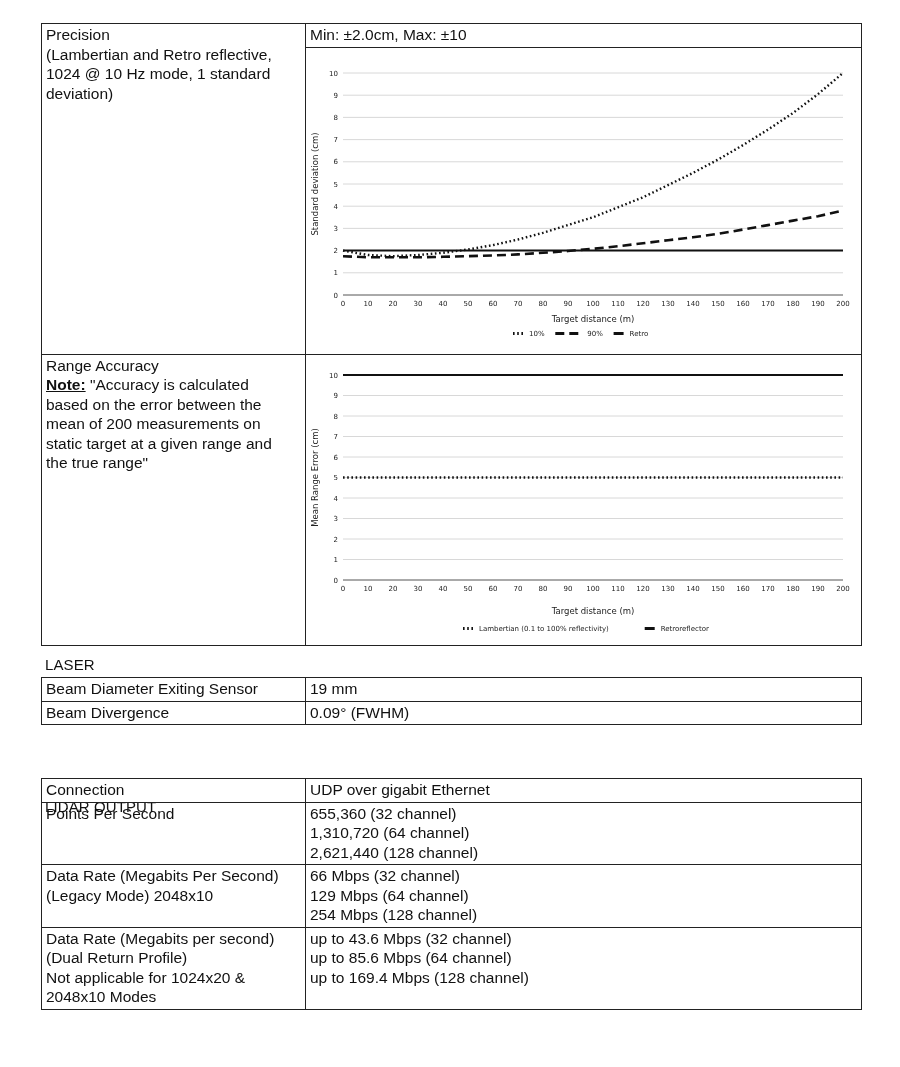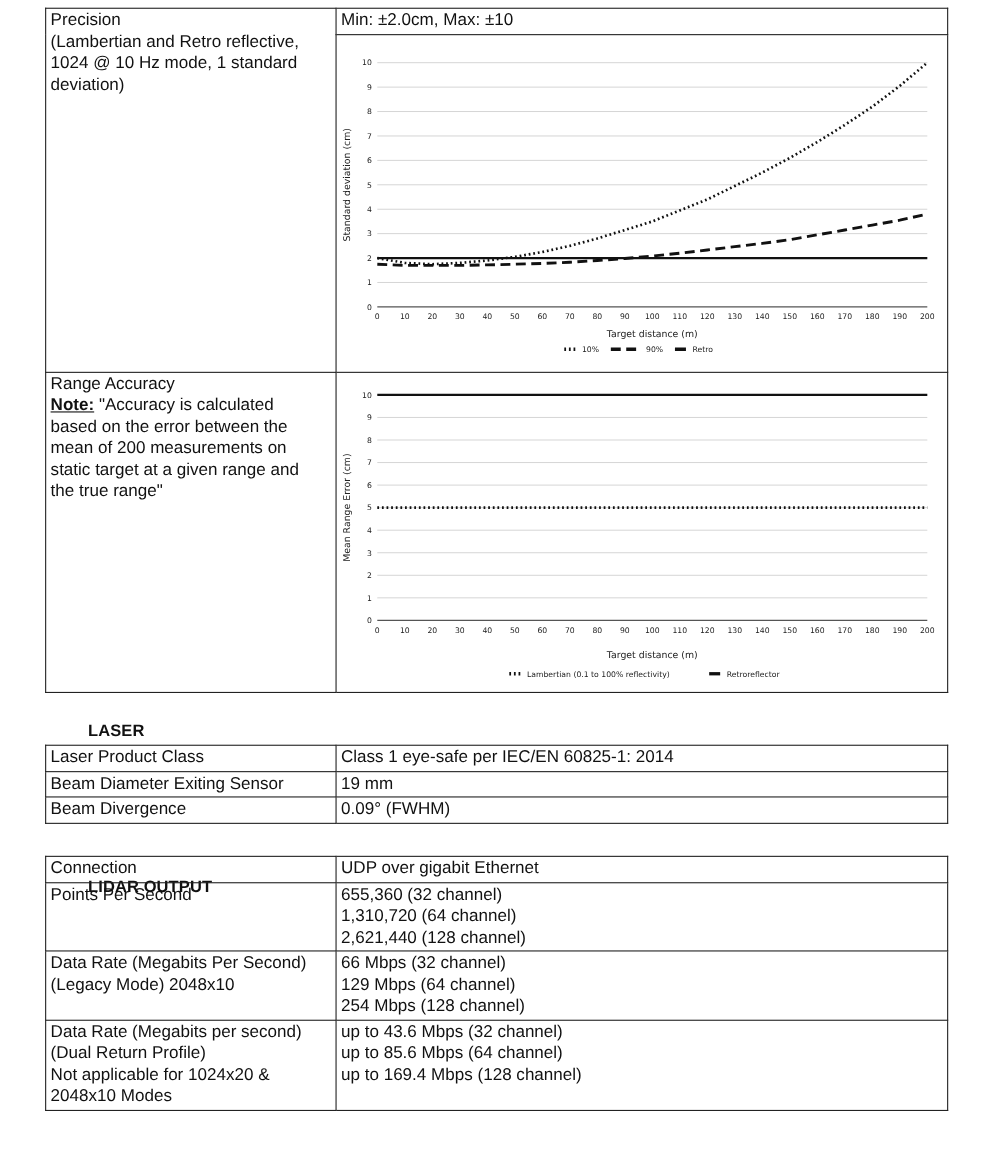--- a/index.html
+++ b/index.html
@@ -2,32 +2,32 @@
 <html><head>
 <meta charset="utf-8">
 <style>
   html, body { margin: 0; padding: 0; background: #ffffff; }
   body { width: 900px; height: 1067px; position: relative; font-family: "Liberation Sans", sans-serif; color: #111; overflow: hidden; }
   .spec-table { position: absolute; left: 41px; width: 818px; border-collapse: collapse; table-layout: fixed; }
   .spec-table td { border: 1.5px solid #222; vertical-align: top; font-size: 15.5px; line-height: 19.5px; padding: 1px 4px 2px 4px; }
   .spec-table td.label-cell { width: 255px; }
   .spec-table td.value-cell { width: 547px; }
   .chart-cell { padding: 0 !important; position: relative; }
-  .section-title { position: absolute; left: 45px; font-weight: bold; font-size: 15px; letter-spacing: 0.1px; margin-left: 35px; }
+  .section-title { position: absolute; left: 45px; font-weight: normal; font-size: 15px; letter-spacing: 0.1px; }
   .line { display: block; white-space: nowrap; }
   .bold { font-weight: bold; text-decoration: underline; }
   svg text { font-family: "DejaVu Sans", sans-serif; }
   .tick { font-size: 7px; fill: #222; }
   .axis-title { font-size: 8.5px; fill: #222; }
   .legend { font-size: 7px; fill: #222; }
 </style>
 </head>
 <body>
 
-<table class="spec-table" style="top:7px;">
+<table class="spec-table" style="top:23px;">
   <tbody>
       <tr style="height:21px;">
     <td class="label-cell" rowspan="2">
       <span class="line">Precision</span>
       <span class="line">(Lambertian and Retro reflective,</span>
       <span class="line">1024 @ 10 Hz mode, 1 standard</span>
       <span class="line">deviation)</span>
     </td>
     <td class="value-cell">Min: ±2.0cm, Max: ±10</td>
   </tr>
@@ -155,24 +155,20 @@
             <text x="354.7" y="276" class="legend">Retroreflector</text>
           </svg>
     </td>
   </tr>
 </tbody>
   </table>
 
 <div class="section-title" style="top:656px;">LASER</div>
 <table class="spec-table" style="top:677px;">
   <tbody>
-      <tr>
-    <td class="label-cell">Laser Product Class</td>
-    <td class="value-cell">Class 1 eye-safe per IEC/EN 60825-1: 2014</td>
-  </tr>
   <tr>
     <td class="label-cell">Beam Diameter Exiting Sensor</td>
     <td class="value-cell">19 mm</td>
   </tr>
   <tr>
     <td class="label-cell">Beam Divergence</td>
     <td class="value-cell">0.09° (FWHM)</td>
   </tr>
 </tbody>
   </table>

